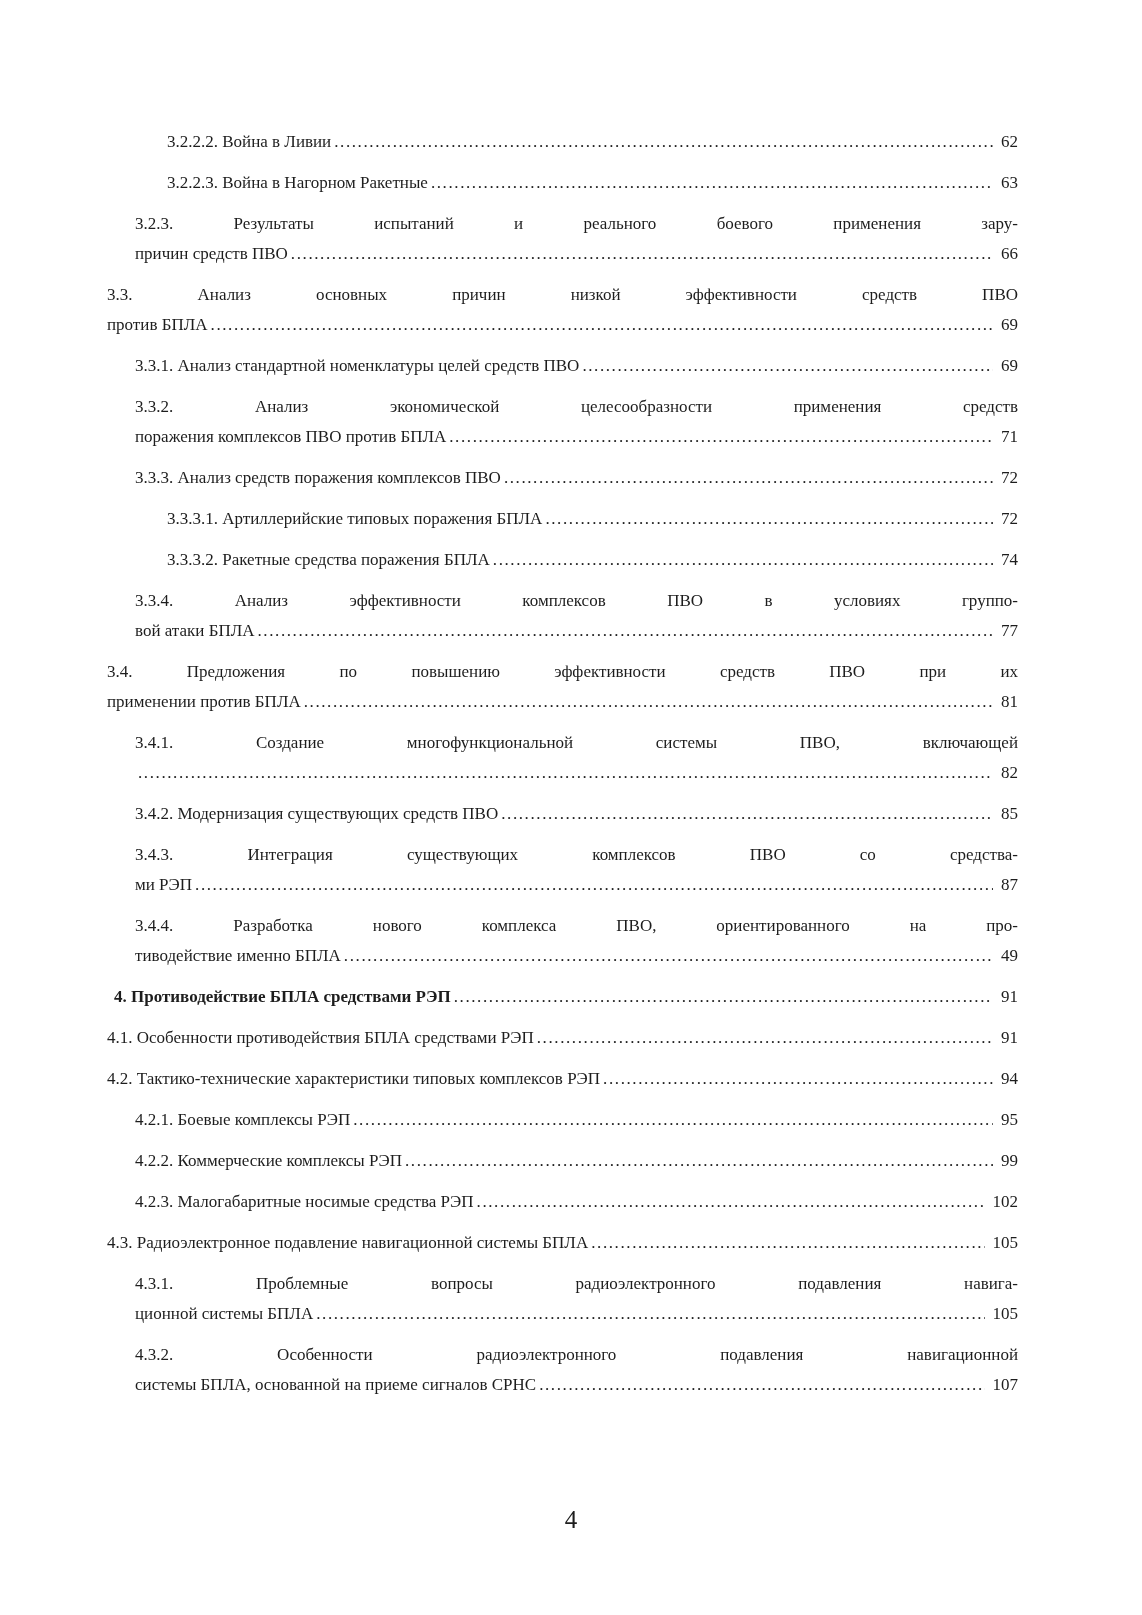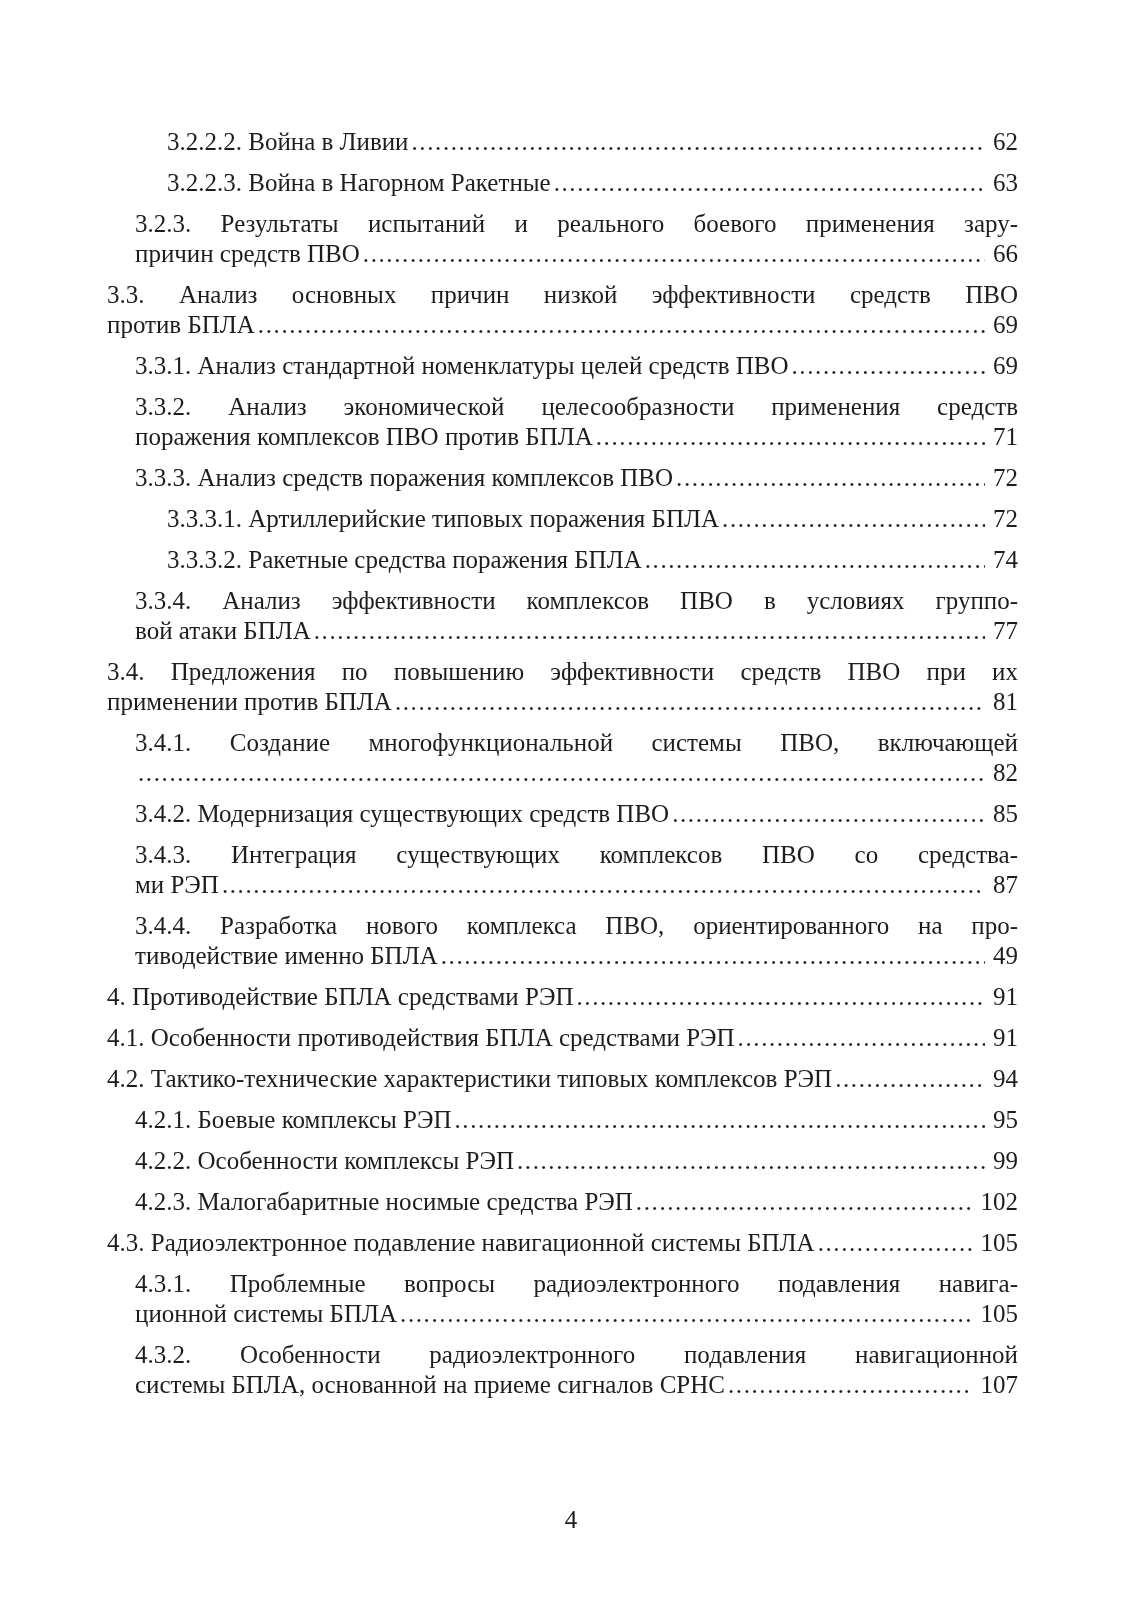--- a/index.html
+++ b/index.html
@@ -10,39 +10,39 @@
     background: #ffffff;
     font-family: "Liberation Serif", "DejaVu Serif", serif;
     color: #1d1d1d;
     overflow: hidden;
   }
   .toc {
     position: absolute;
     left: 107px;
     top: 127px;
     width: 911px;
-    font-size: 25px;
+    font-size: 17px;
     line-height: 30px;
   }
   .entry { margin: 0 0 11px 0; }
   .entry.lvl2 { padding-left: 28px; }
   .entry.lvl3 { padding-left: 60px; }
   
   .tline {
     text-align: justify;
     text-align-last: justify;
     -moz-text-align-last: justify;
   }
   .lastline {
     display: flex;
     align-items: baseline;
     width: 100%;
   }
   .ttext { flex: 0 0 auto; white-space: nowrap; }
-  .entry.bold .ttext { font-weight: normal; }
+  .entry.bold .ttext { font-weight: bold; margin-left: 7px; }
   .dots {
     flex: 1 1 auto;
     min-width: 0;
     overflow: hidden;
     white-space: nowrap;
     margin-left: 3px;
     color: #1d1d1d;
   }
   .dots::after {
     content: "......................................................................................................................................................................................................";
@@ -203,21 +203,21 @@
       </div>
       <div class="entry lvl2">
         <div class="lastline">
           <span class="ttext">4.2.1. Боевые комплексы РЭП</span>
           <span class="dots"></span>
           <span class="pnum">95</span>
         </div>
       </div>
       <div class="entry lvl2">
         <div class="lastline">
-          <span class="ttext">4.2.2. Особенности комплексы РЭП</span>
+          <span class="ttext">4.2.2. Коммерческие комплексы РЭП</span>
           <span class="dots"></span>
           <span class="pnum">99</span>
         </div>
       </div>
       <div class="entry lvl2">
         <div class="lastline">
           <span class="ttext">4.2.3. Малогабаритные носимые средства РЭП</span>
           <span class="dots"></span>
           <span class="pnum">102</span>
         </div>

